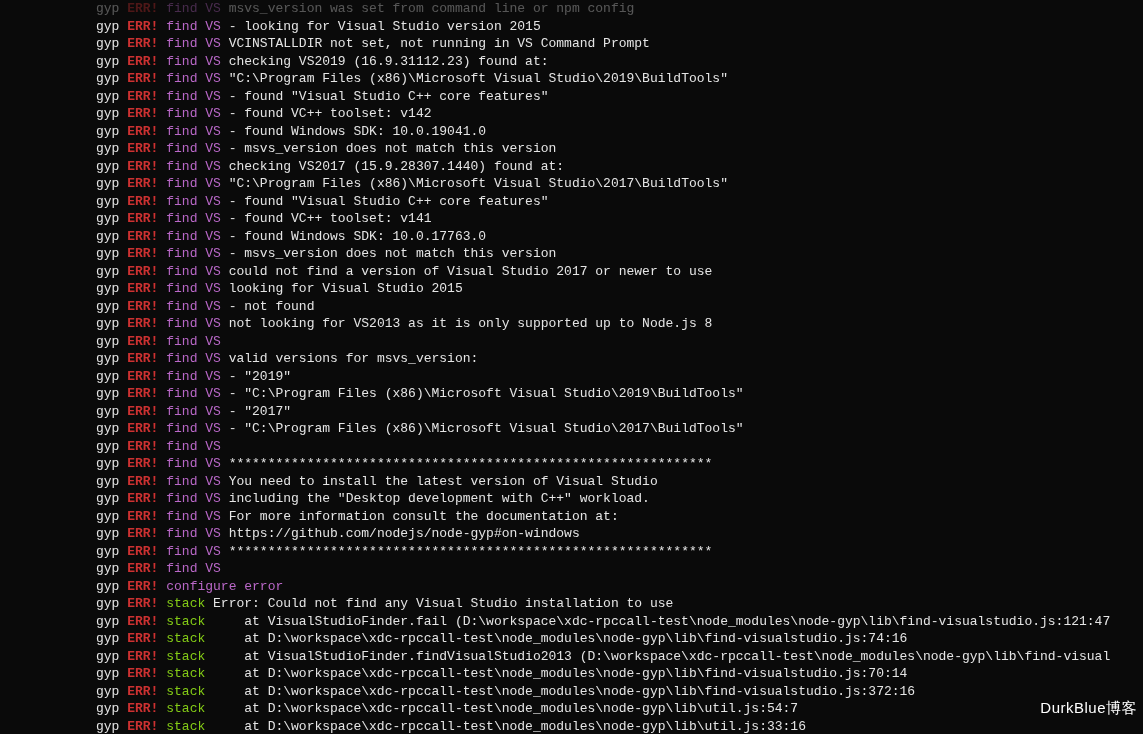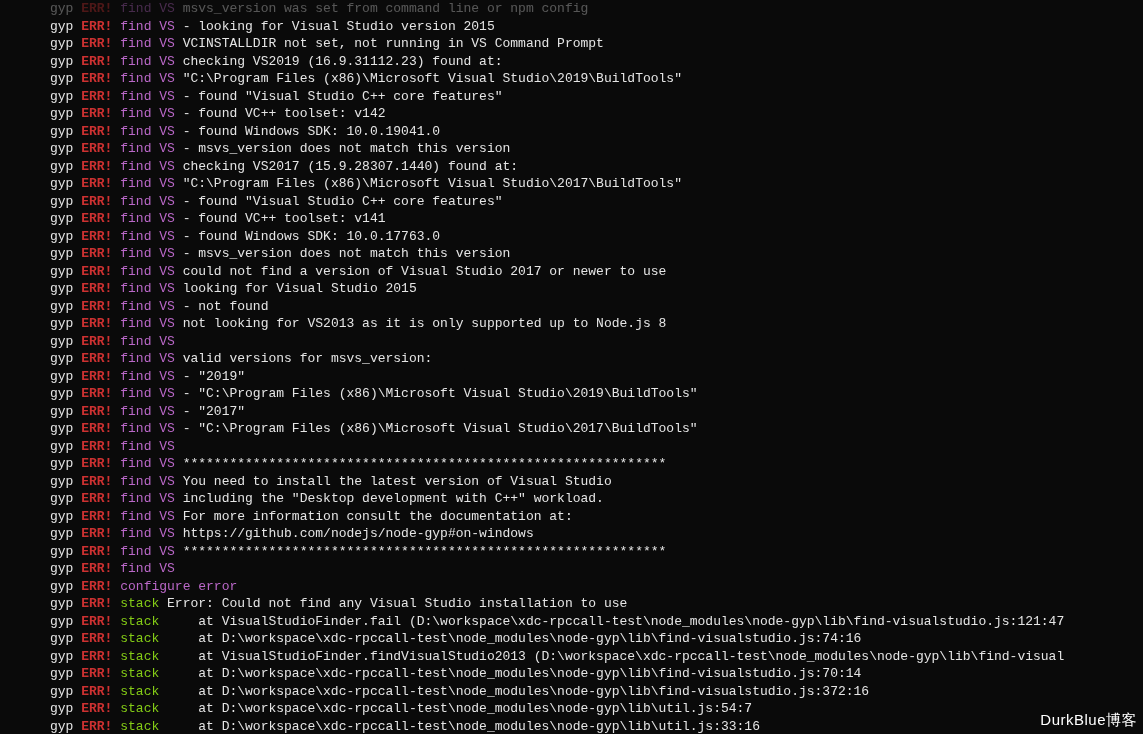--- a/index.html
+++ b/index.html
@@ -8,34 +8,34 @@
     font-family: Consolas, 'Courier New', monospace;
     font-size: 13px;
     line-height: 17.5px;
     color: #d4d4d4;
     width: 1143px;
     height: 734px;
     overflow: hidden;
     position: relative;
   }
   .terminal {
-    padding: 0 0 0 50px;
+    padding: 0 0 0 96px;
     white-space: pre;
   }
   .line { display: block; }
   .p-gyp { color: #e5e5e5; }
   .p-err { color: #cd3131; font-weight: bold; }
   .p-findvs { color: #ba68c8; }
   .p-configure { color: #ba68c8; margin-top: 12px; }
   .p-stack { color: #84cc16; }
   .p-msg { color: #e5e5e5; }
   .watermark {
     position: absolute;
     right: 6px;
-    bottom: 6px;
+    bottom: 18px;
     color: #ffffff;
     font-family: sans-serif;
     font-size: 15px;
     letter-spacing: 0.5px;
     margin-left: 34px;
   }
   .faded-top {
     opacity: 0.35;
   }
 </style>

